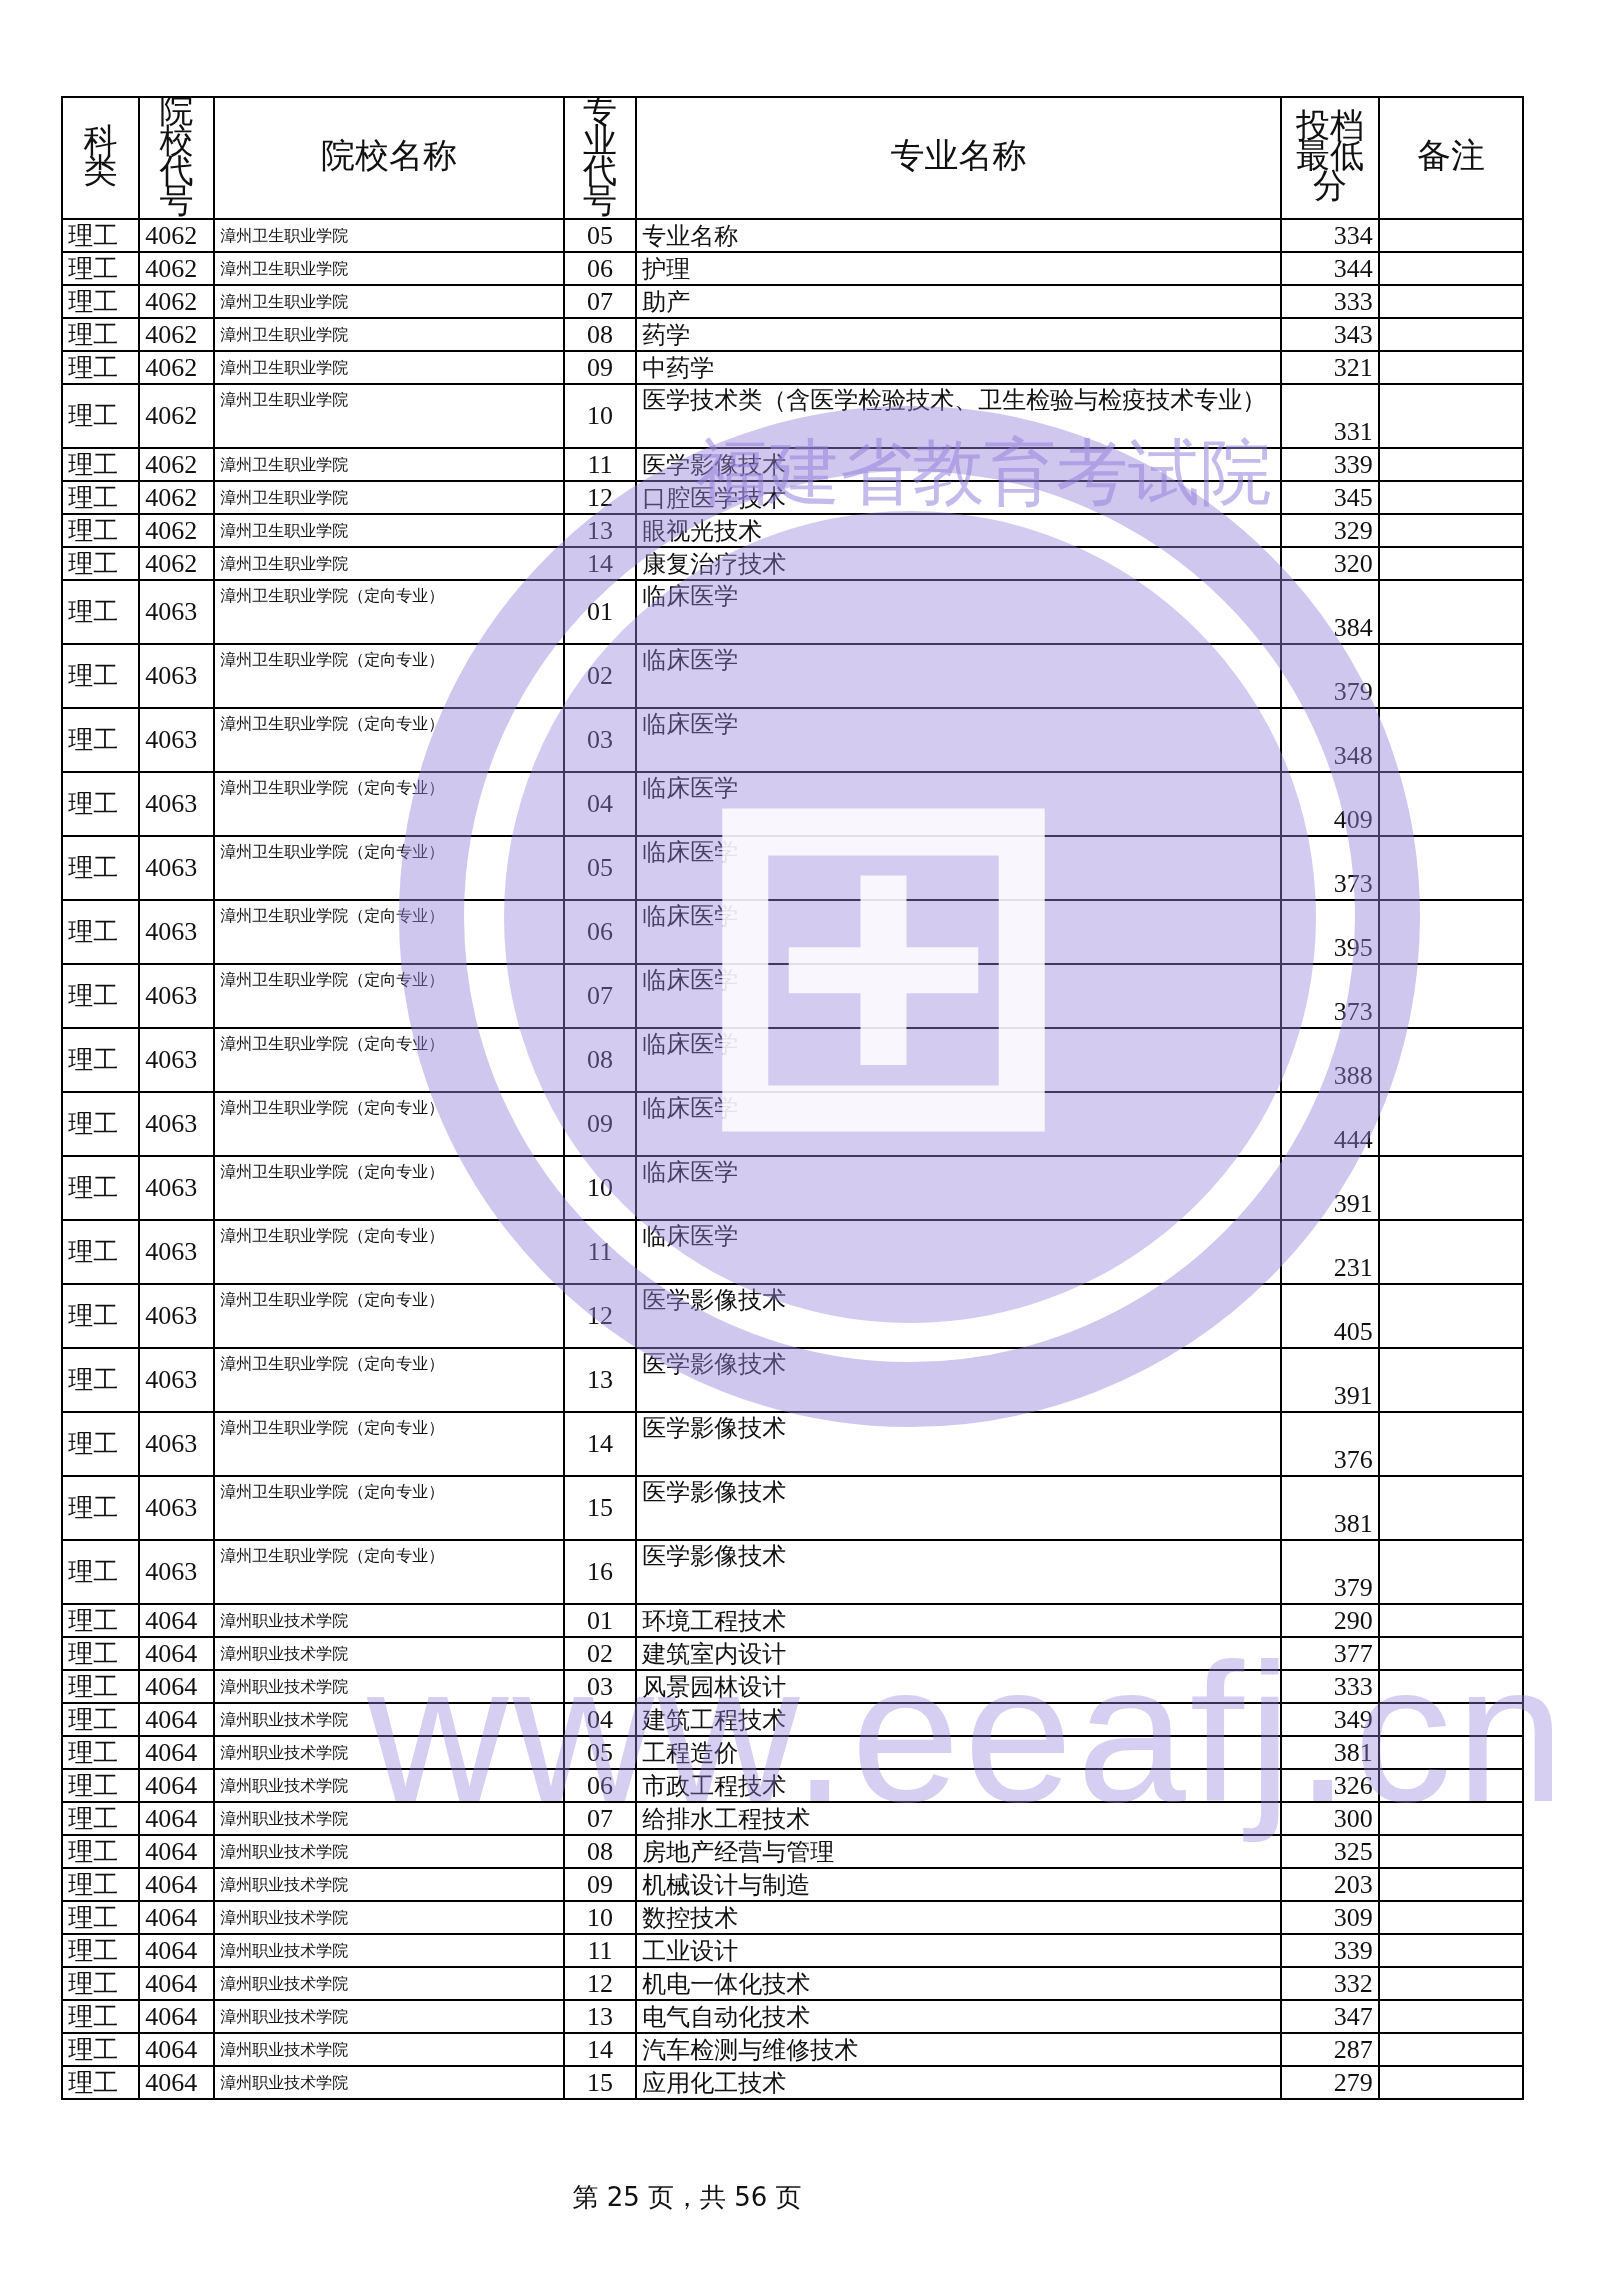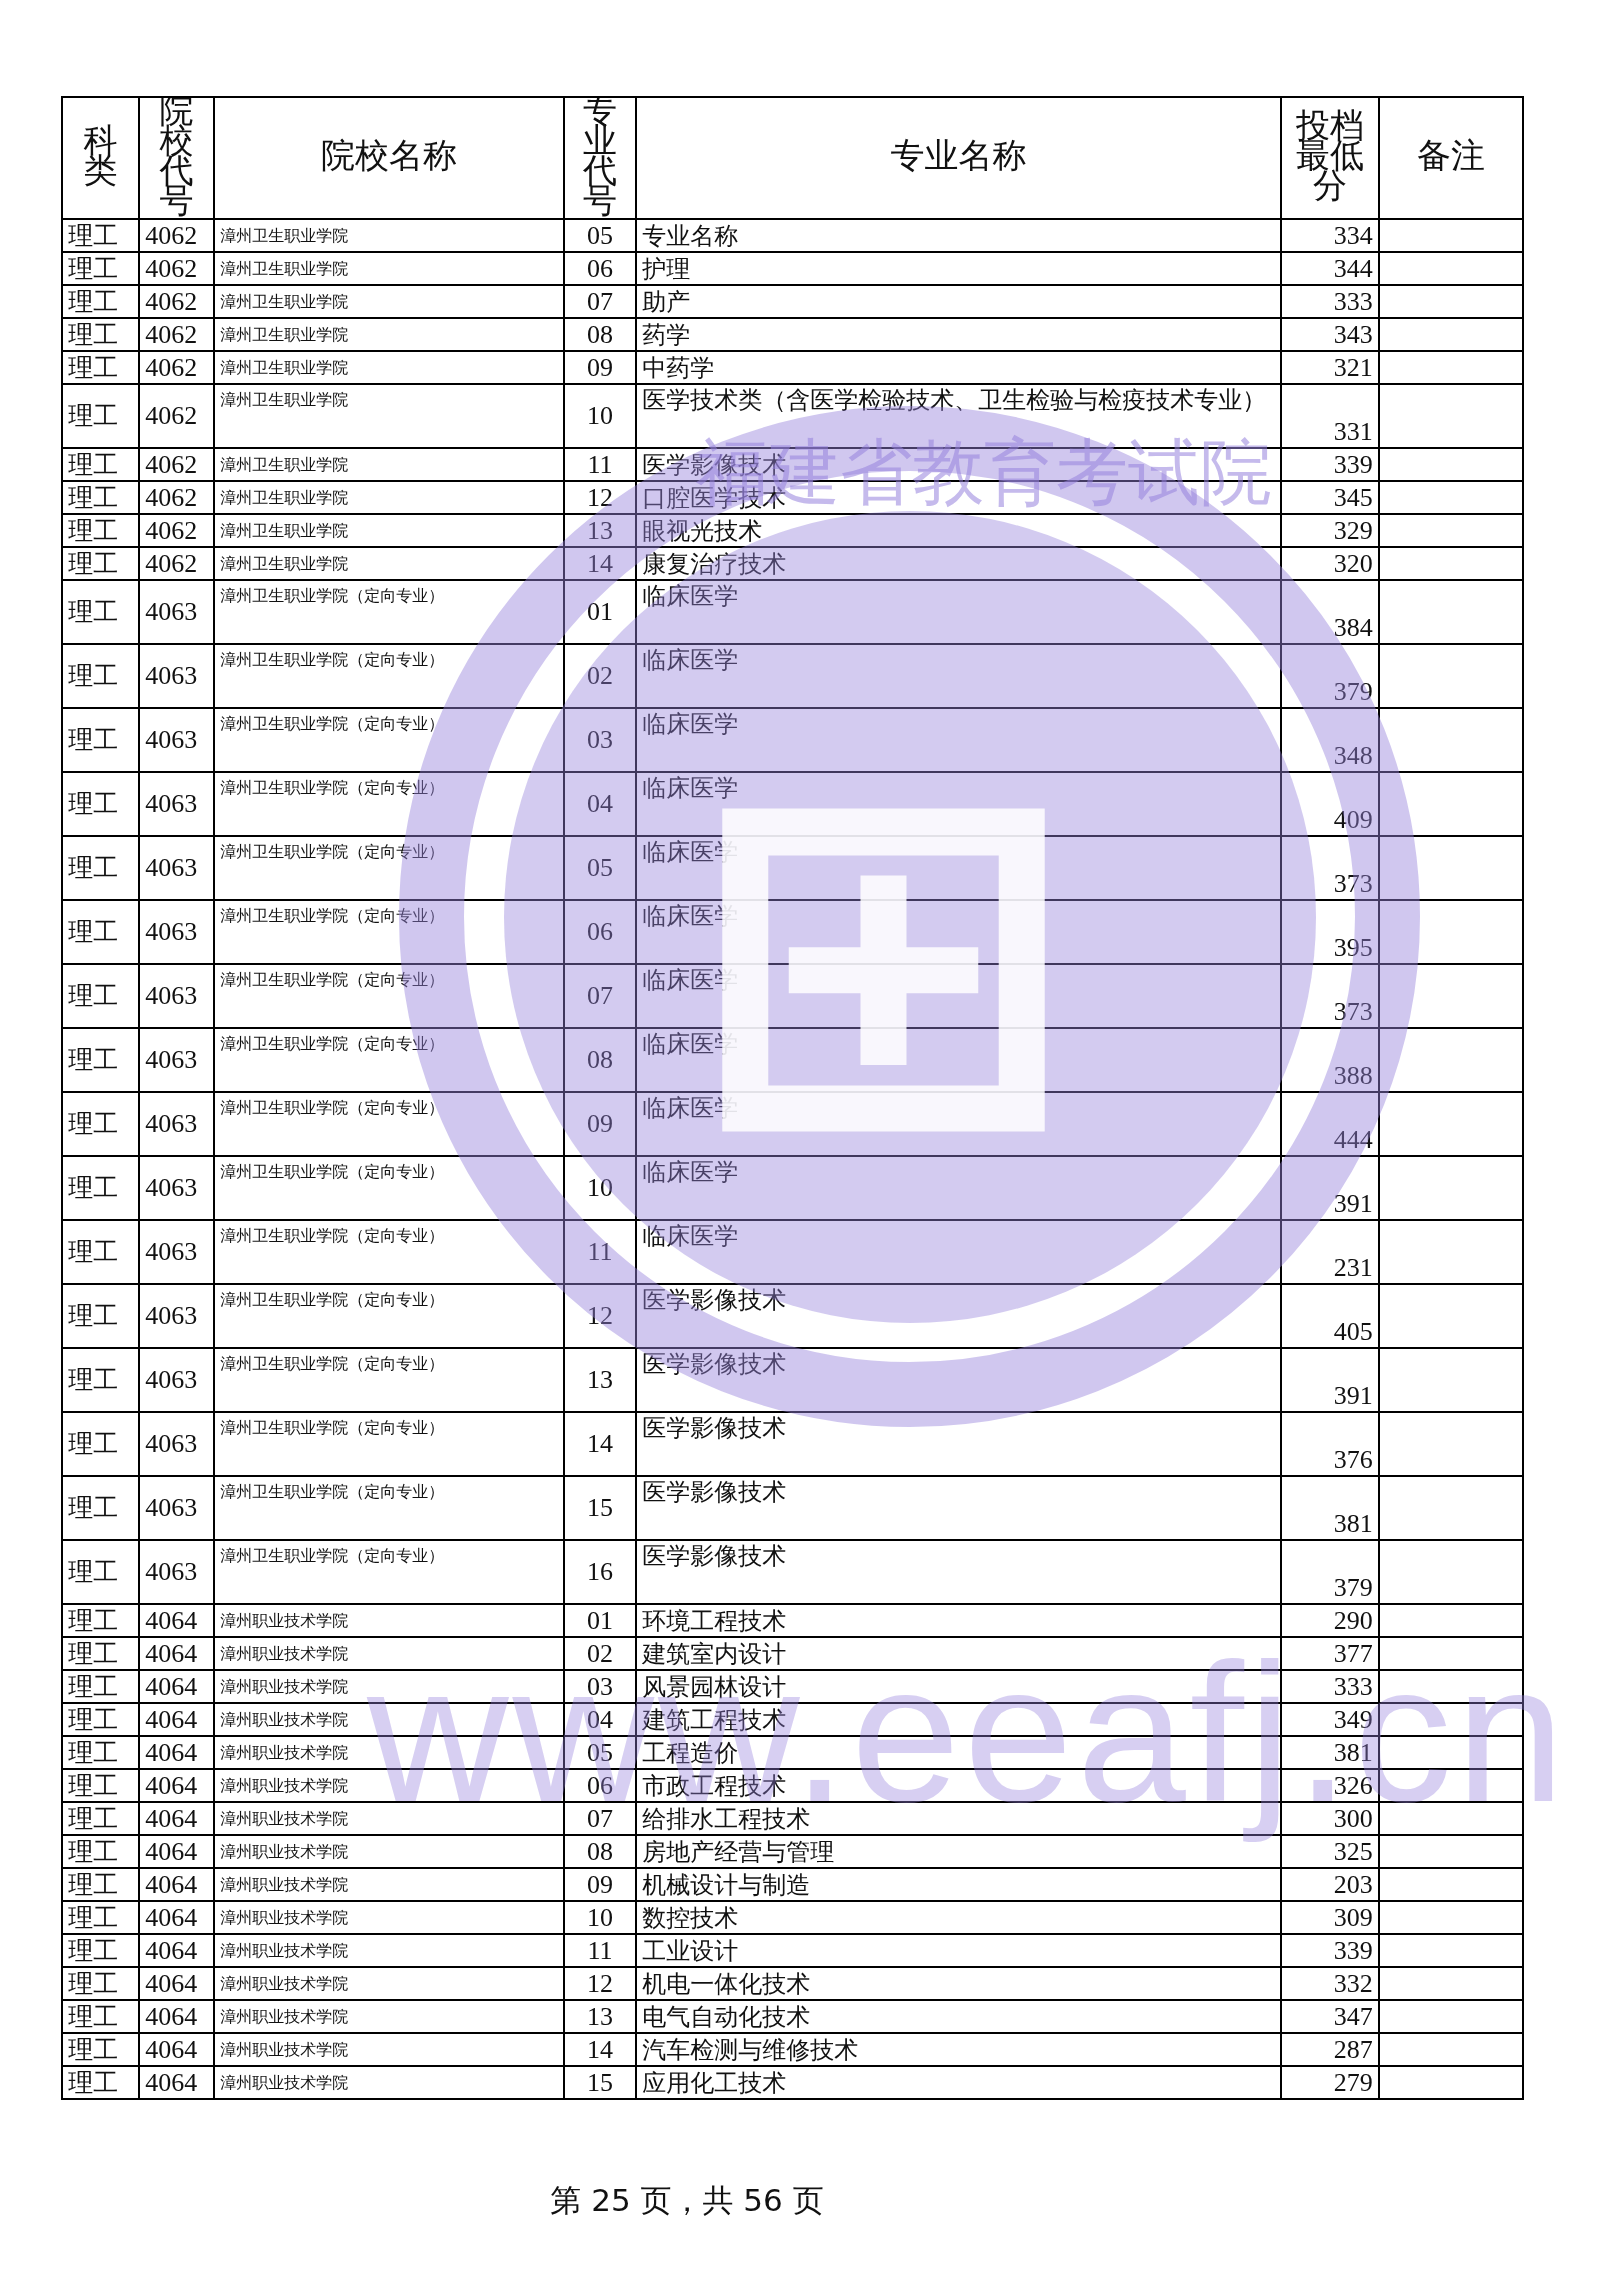--- a/index.html
+++ b/index.html
@@ -23,21 +23,21 @@
     .doc-table td.cat { text-align: left; font-family: "DejaVu Sans", sans-serif; }
     .doc-table td.code { font-family: "Liberation Serif", serif; font-size: 26px; }
     .doc-table td.name { text-align: left; font-family: "DejaVu Sans", sans-serif; font-size: 16px; line-height: 30px; }
     .doc-table td.mcode { text-align: center; font-family: "Liberation Serif", serif; font-size: 26px; }
     .doc-table td.major { text-align: left; font-family: "DejaVu Sans", sans-serif; font-size: 24px; line-height: 30px; }
     .doc-table td.score { text-align: right; font-family: "Liberation Serif", serif; font-size: 26px; vertical-align: bottom; }
     .doc-table td.remark { }
     .doc-table tr.tall td { height: 62px; }
     .doc-table tr.tall td.name, .doc-table tr.tall td.major { vertical-align: top; }
 
-    .footer { position: absolute; left: 0; width: 1374px; top: 2180px; text-align: center; font-family: "DejaVu Sans", sans-serif; font-size: 31px; z-index: 1; }
+    .footer { position: absolute; left: 0; width: 1374px; top: 2180px; text-align: center; font-family: "DejaVu Sans", sans-serif; font-size: 26px; z-index: 1; }
   </style>
 </head>
 <body>
 
 <div class="watermark">
   <div class="wm-circle-outer"></div>
   <div class="wm-circle-inner"></div>
   <div class="wm-logo">⊞</div>
   <div class="wm-ring-text" style="left:655px; top:425px;margin-left:41px;">福建省教育考试院</div>
   <div class="wm-url">www.eeafj.cn</div>

